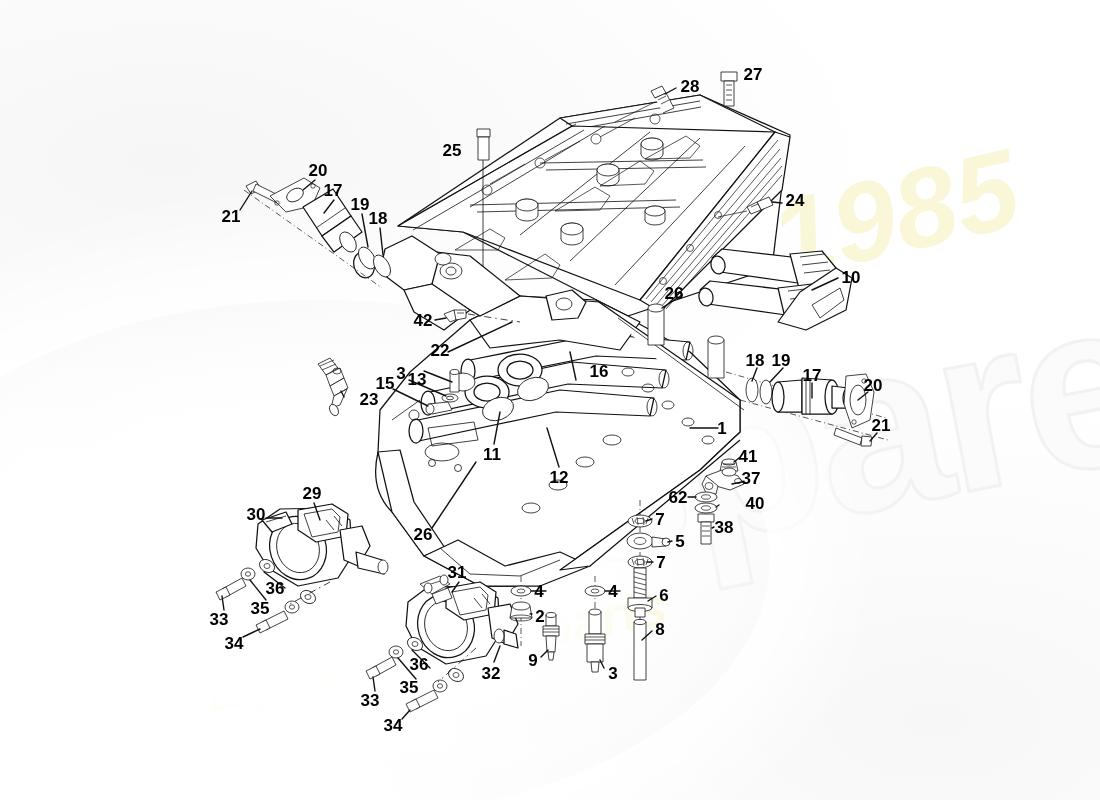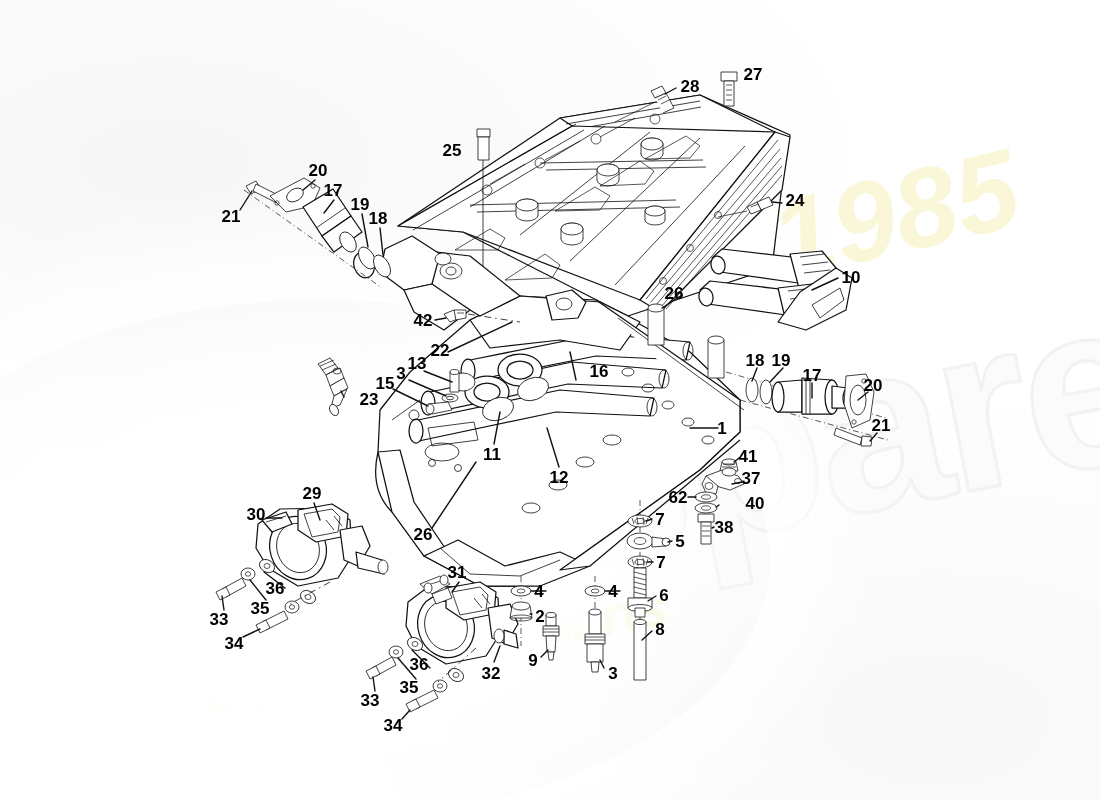--- a/index.html
+++ b/index.html
@@ -620,21 +620,21 @@
   <div class="callout" style="left:613px;top:591px">4</div>
   <div class="callout" style="left:680px;top:541px">5</div>
   <div class="callout" style="left:664px;top:595px">6</div>
   <div class="callout" style="left:660px;top:519px">7</div>
   <div class="callout" style="left:661px;top:562px">7</div>
   <div class="callout" style="left:660px;top:629px">8</div>
   <div class="callout" style="left:533px;top:660px">9</div>
   <div class="callout" style="left:851px;top:277px">10</div>
   <div class="callout" style="left:492px;top:454px">11</div>
   <div class="callout" style="left:559px;top:477px">12</div>
-  <div class="callout" style="left:417px;top:363px">13</div>
+  <div class="callout" style="left:417px;top:379px">13</div>
   <div class="callout" style="left:401px;top:373px">3</div>
   <div class="callout" style="left:385px;top:383px">15</div>
   <div class="callout" style="left:599px;top:371px">16</div>
   <div class="callout" style="left:333px;top:190px">17</div>
   <div class="callout" style="left:812px;top:375px">17</div>
   <div class="callout" style="left:378px;top:218px">18</div>
   <div class="callout" style="left:755px;top:360px">18</div>
   <div class="callout" style="left:360px;top:204px">19</div>
   <div class="callout" style="left:781px;top:360px">19</div>
   <div class="callout" style="left:318px;top:170px">20</div>

